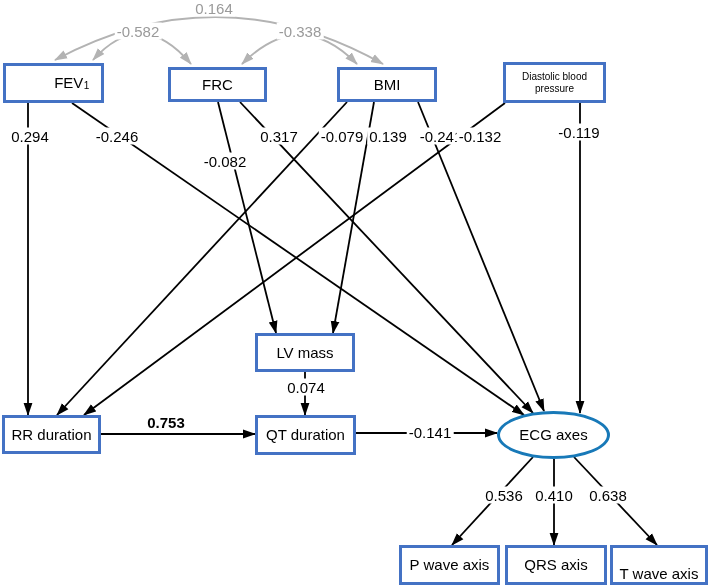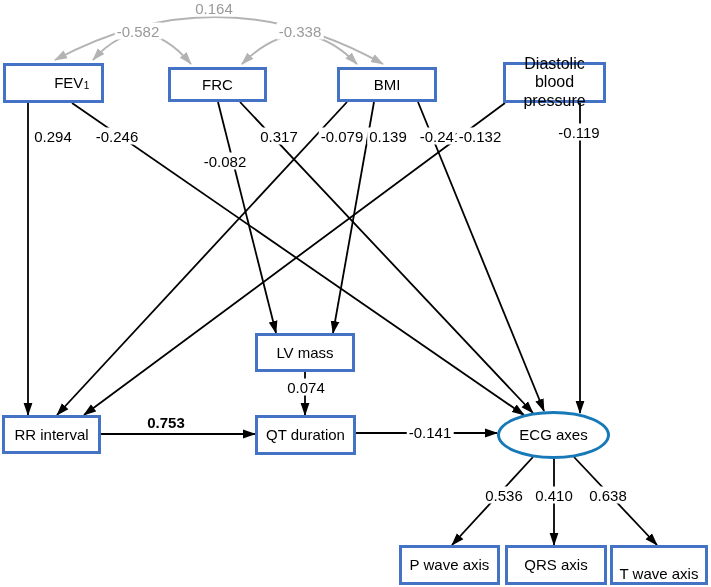--- a/index.html
+++ b/index.html
@@ -8,21 +8,21 @@
     font-family:"Liberation Sans","DejaVu Sans",sans-serif;
   }
   #edge-svg{position:absolute;left:0;top:0;width:711px;height:587px;}
   .node{
     position:absolute;box-sizing:border-box;background:#ffffff;
     display:flex;align-items:center;justify-content:center;text-align:center;
     font-size:15px;color:#000;line-height:1.15;
   }
   .node.rect{border:3px solid #4472c4;}
   .node.ellipse{border:3px solid #1879b8;border-radius:50%;}
-  .node.small{font-size:16px;padding:8px 4px;}
+  .node.small{font-size:10px;padding:8px 4px;}
   .node sub{font-size:10px;position:relative;top:3px;left:0.5px;}
   .coef-label{
     position:absolute;transform:translate(-50%,-50%);
     background:#ffffff;padding:0 2px;font-size:15px;color:#000;white-space:nowrap;
   }
   .coef-label.gray{color:#9a9a9a;}
 </style>
 </head>
 <body>
 
@@ -73,40 +73,40 @@
       <div class="node rect" style="left: 337px; top: 67px; width: 100px; height: 35px; border-color: rgb(68, 114, 196); color: rgb(0, 0, 0);">
         <span>BMI</span>
       </div>
       <div class="node rect small" style="left: 503px; top: 62px; width: 103px; height: 41px; border-color: rgb(68, 114, 196); color: rgb(0, 0, 0);">
         <span>Diastolic blood pressure</span>
       </div>
       <div class="node rect" style="left: 255px; top: 333px; width: 100px; height: 39px; border-color: rgb(68, 114, 196); color: rgb(0, 0, 0);">
         <span>LV mass</span>
       </div>
       <div class="node rect" style="left: 2px; top: 415px; width: 99px; height: 39px; border-color: rgb(68, 114, 196); color: rgb(0, 0, 0);">
-        <span>RR interval</span>
+        <span>RR duration</span>
       </div>
       <div class="node rect" style="left: 255px; top: 415px; width: 101px; height: 40px; border-color: rgb(68, 114, 196); color: rgb(0, 0, 0);">
         <span>QT duration</span>
       </div>
       <div class="node ellipse" style="left: 497px; top: 411px; width: 113px; height: 48px; border-color: rgb(24, 121, 184); color: rgb(0, 0, 0);">
         <span>ECG axes</span>
       </div>
       <div class="node rect" style="left: 399px; top: 545px; width: 101px; height: 40px; border-color: rgb(68, 114, 196); color: rgb(0, 0, 0);">
         <span>P wave axis</span>
       </div>
       <div class="node rect" style="left: 505px; top: 545px; width: 102px; height: 40px; border-color: rgb(68, 114, 196); color: rgb(0, 0, 0);">
         <span>QRS axis</span>
       </div>
       <div class="node rect" style="left: 610px; top: 545px; width: 98px; height: 40px; border-color: rgb(68, 114, 196); color: rgb(0, 0, 0); align-items: flex-end;">
         <span>T wave axis</span>
       </div>
     </div>
   <div id="labels-layer">
-      <div class="coef-label" style="left: 30px; top: 136px; margin-left: 23px;">0.294</div>
+      <div class="coef-label" style="left: 30px; top: 136px;">0.294</div>
       <div class="coef-label" style="left: 117px; top: 136px;">-0.246</div>
       <div class="coef-label" style="left: 225px; top: 136px; margin-top: 25px;">-0.082</div>
       <div class="coef-label" style="left: 279px; top: 136px;">0.317</div>
       <div class="coef-label" style="left: 342px; top: 136px; text-align: right;">-0.079</div>
       <div class="coef-label" style="left: 388px; top: 136px;">0.139</div>
       <div class="coef-label" style="left: 441px; top: 136px;">-0.241</div>
       <div class="coef-label" style="left: 480px; top: 136px;">-0.132</div>
       <div class="coef-label" style="left: 579px; top: 132px;">-0.119</div>
       <div class="coef-label" style="left: 306px; top: 387px;">0.074</div>
       <div class="coef-label" style="left: 166px; top: 422px; font-weight: bold;">0.753</div>

